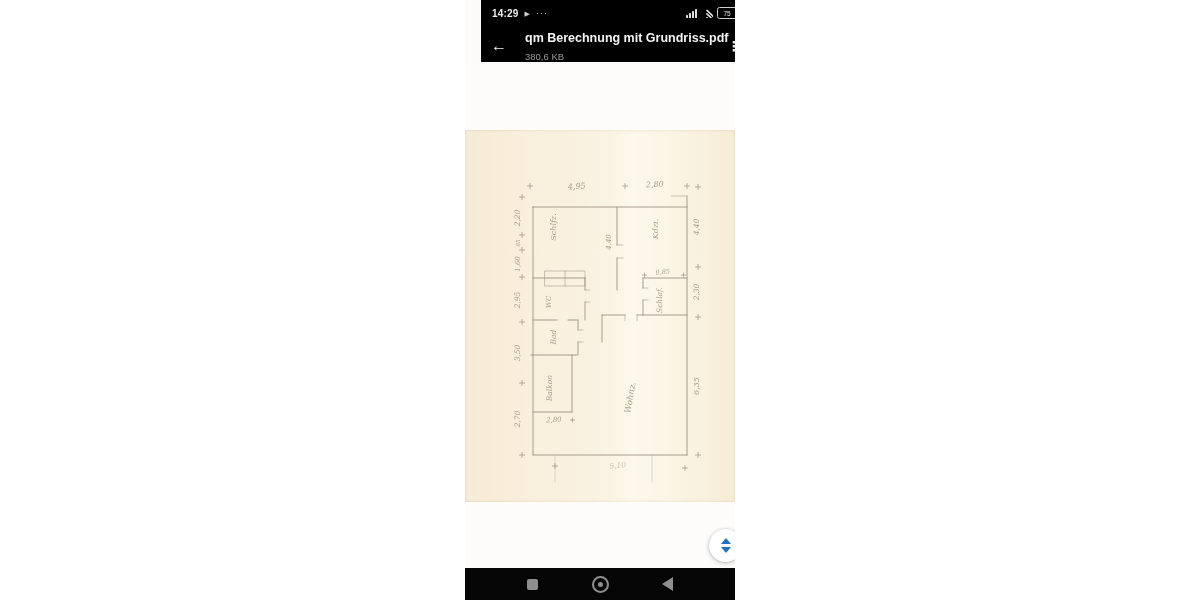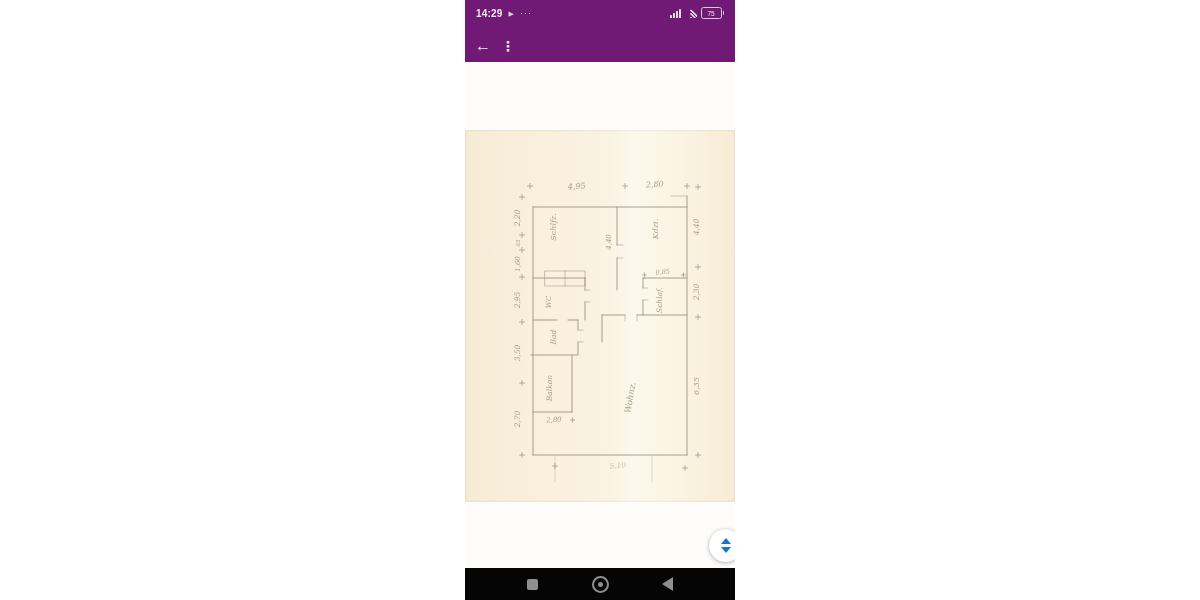--- a/index.html
+++ b/index.html
@@ -1,21 +1,21 @@
 <!DOCTYPE html>
 <html><head>
 <meta charset="utf-8">
 <style>
   html,body{margin:0;padding:0;background:#fff;}
   .canvas{position:relative;width:1200px;height:600px;background:#ffffff;overflow:hidden;
           font-family:"Liberation Sans","DejaVu Sans",sans-serif;}
   .phone{position:absolute;left:465px;top:0;width:270px;height:600px;background:#fcfbf9;overflow:hidden;}
 
   
-  .topbar{position:absolute;top:0;left:0;width:100%;height:62px;background:#701a75;color:#ededed;}
+  .topbar{position:absolute;top:0;left:16px;width:100%;height:62px;background:#000000;color:#ededed;}
   .statusbar{height:26px;display:flex;align-items:center;justify-content:space-between;padding:0 11px;}
   .sb-left{display:flex;align-items:center;gap:6px;}
   .sb-time{font-size:10px;font-weight:bold;letter-spacing:.2px;}
   .sb-play{font-size:7px;color:#cfcfcf;line-height:1;}
   .sb-more{font-size:9px;color:#cfcfcf;letter-spacing:1px;line-height:1;}
   .sb-right{display:flex;align-items:center;gap:4px;}
   .sig{display:flex;align-items:flex-end;gap:1px;height:9px;}
   .sig i{display:block;width:2px;background:#dedede;border-radius:.5px;}
   .sig i:nth-child(1){height:3px}.sig i:nth-child(2){height:5px}
   .sig i:nth-child(3){height:7px}.sig i:nth-child(4){height:9px}
@@ -93,20 +93,24 @@
               <b class="w3"></b>
             </span>
           <span class="batt">
             <span class="shell">75</span>
             <span class="nub"></span>
           </span>
         </div>
       </div>
       <div class="appbar">
         <span class="back-arrow">←</span>
+        <span class="appbar-titles">
+          <span class="appbar-title">qm Berechnung mit Grundriss.pdf</span>
+          <span class="appbar-sub">380,6 KB</span>
+        </span>
         <span class="kebab">⋮</span>
       </div>
     </div>
 
     <div class="viewer">
       <div class="docpage">
         <svg width="270" height="372" viewBox="0 0 270 372">
 
           <path class="plan-wall" d="M68,77 H222 M222,66 V325 M222,325 H68 M68,325 V77"></path>
           <path class="plan-thin" d="M222,66 H206"></path>

